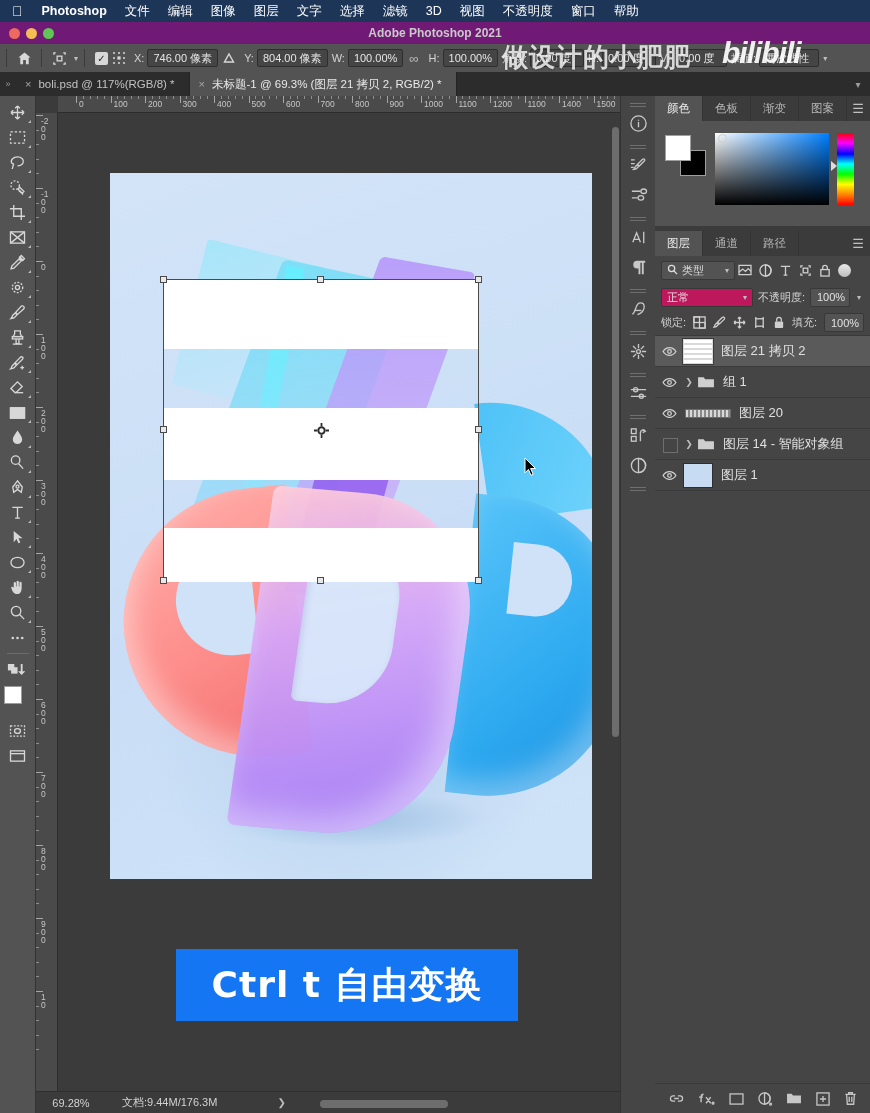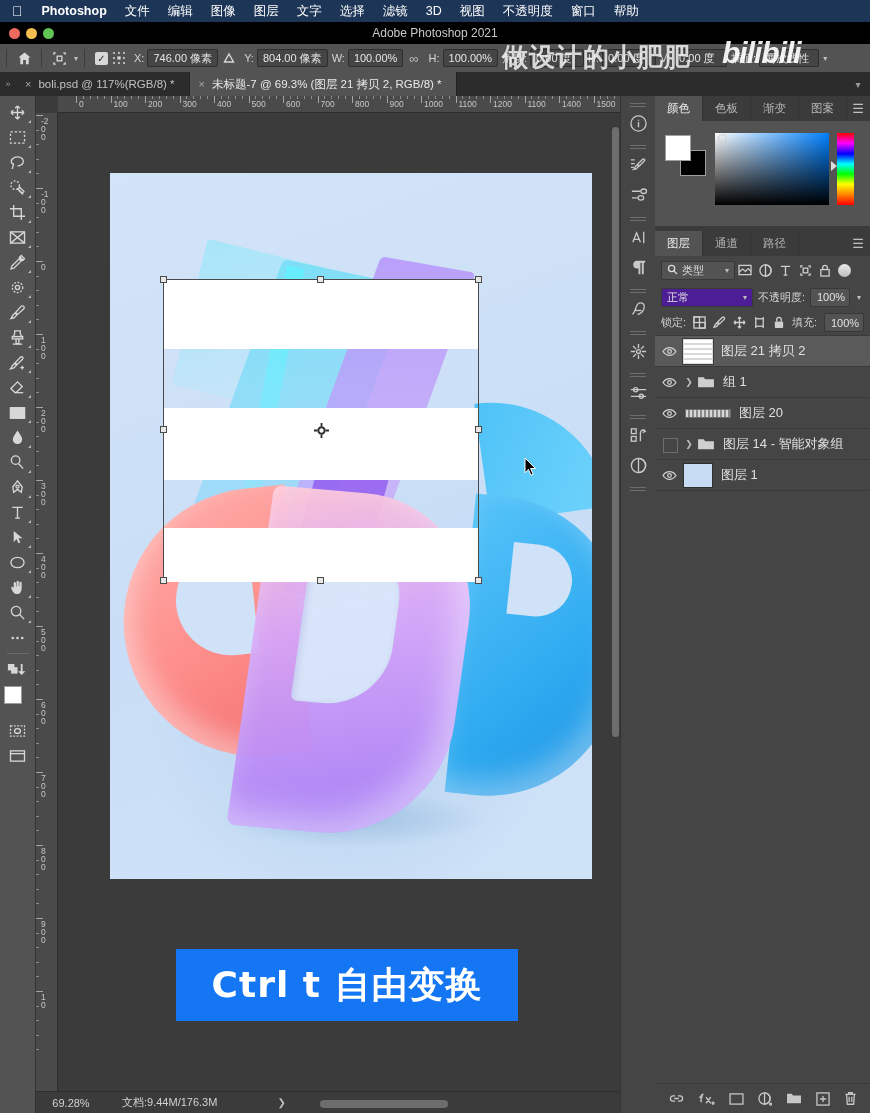--- a/index.html
+++ b/index.html
@@ -19,22 +19,22 @@
     display: flex; align-items: center; gap: 0px;
     color: #ffffff; font-size: 12.5px;
   }
   .macbar .apple { padding: 0 10px 0 12px; font-size: 14px; line-height: 1; }
   .macbar .mi { padding: 0 9px; white-space: nowrap; line-height: 22px; }
   .macbar .mi.brand { font-weight: bold; }
 
   
   .titlebar {
     position: absolute; top: 22px; left: 0; width: 870px; height: 22px;
-    background: #000000;
-    display: flex; align-items: center;
+    background: #701a75;
+    display: flex; align-items: center; font-weight: bold;
   }
   .traffic { display: flex; gap: 6px; padding-left: 9px; }
   .dot { width: 11px; height: 11px; border-radius: 50%; }
   .dot.r { background: #ec6a5f; }
   .dot.y { background: #f4bd4f; }
   .dot.g { background: #61c555; }
   .titlebar .apptitle {
     position: absolute; left: 0; width: 870px; text-align: center;
     color: #c9c9c9; font-size: 12px; pointer-events: none;
   }
@@ -402,21 +402,21 @@
   .lp-ficon { width: 20px; height: 20px; display:flex; align-items:center; justify-content:center; color:#cfcfcf; }
   .lp-toggle {
     width: 13px; height: 13px; border-radius: 50%;
     background: linear-gradient(180deg,#e9e9e9,#bdbdbd); margin-left: 3px;
   }
   .lp-blend {
     height: 26px; display: flex; align-items: center; gap: 5px;
     padding: 0 6px;
   }
   .lp-select {
-    background: #4c1d95; border: 1px solid #383838; border-radius: 2px;
+    background: #be185d; border: 1px solid #383838; border-radius: 2px;
     height: 19px; min-width: 92px; padding: 0 5px; font-size: 11px; color: #e2e2e2;
     display: flex; align-items: center;
   }
   .lp-select .caret2 { margin-left: auto; font-size: 8px; color: #bdbdbd; }
   .lp-lbl { font-size: 11px; color: #d2d2d2; white-space: nowrap; }
   .lp-val {
     background: #535353; border: 1px solid #383838; border-radius: 2px;
     height: 19px; padding: 0 4px; font-size: 11px; color: #e2e2e2;
     display: flex; align-items: center; min-width: 40px; justify-content: flex-end;
   }
@@ -562,21 +562,21 @@
   <div class="bili">bilibili</div>
 
   <div class="tabbar">
     <span class="chev">»</span>
     <div class="tab">
       <span class="x">×</span>
       <span>boli.psd @ 117%(RGB/8) *</span>
     </div>
     <div class="tab active">
       <span class="x">×</span>
-      <span>未标题-7 @ 69.3% (图层 21 拷贝 2, RGB/8) *</span>
+      <span>未标题-1 @ 69.3% (图层 21 拷贝 2, RGB/2) *</span>
     </div>
     <span class="right-chev">▾</span>
   </div>
 
   <div class="toolbar">
     <div class="tool">
       <svg width="17" height="17" viewBox="0 0 18 18">
           <path d="M9 2v14M2 9h14M9 2 6.5 4.5M9 2l2.5 2.5M9 16l-2.5-2.5M9 16l2.5-2.5M2 9l2.5-2.5M2 9l2.5 2.5M16 9l-2.5-2.5M16 9l-2.5 2.5"></path>
         </svg>
     </div>

